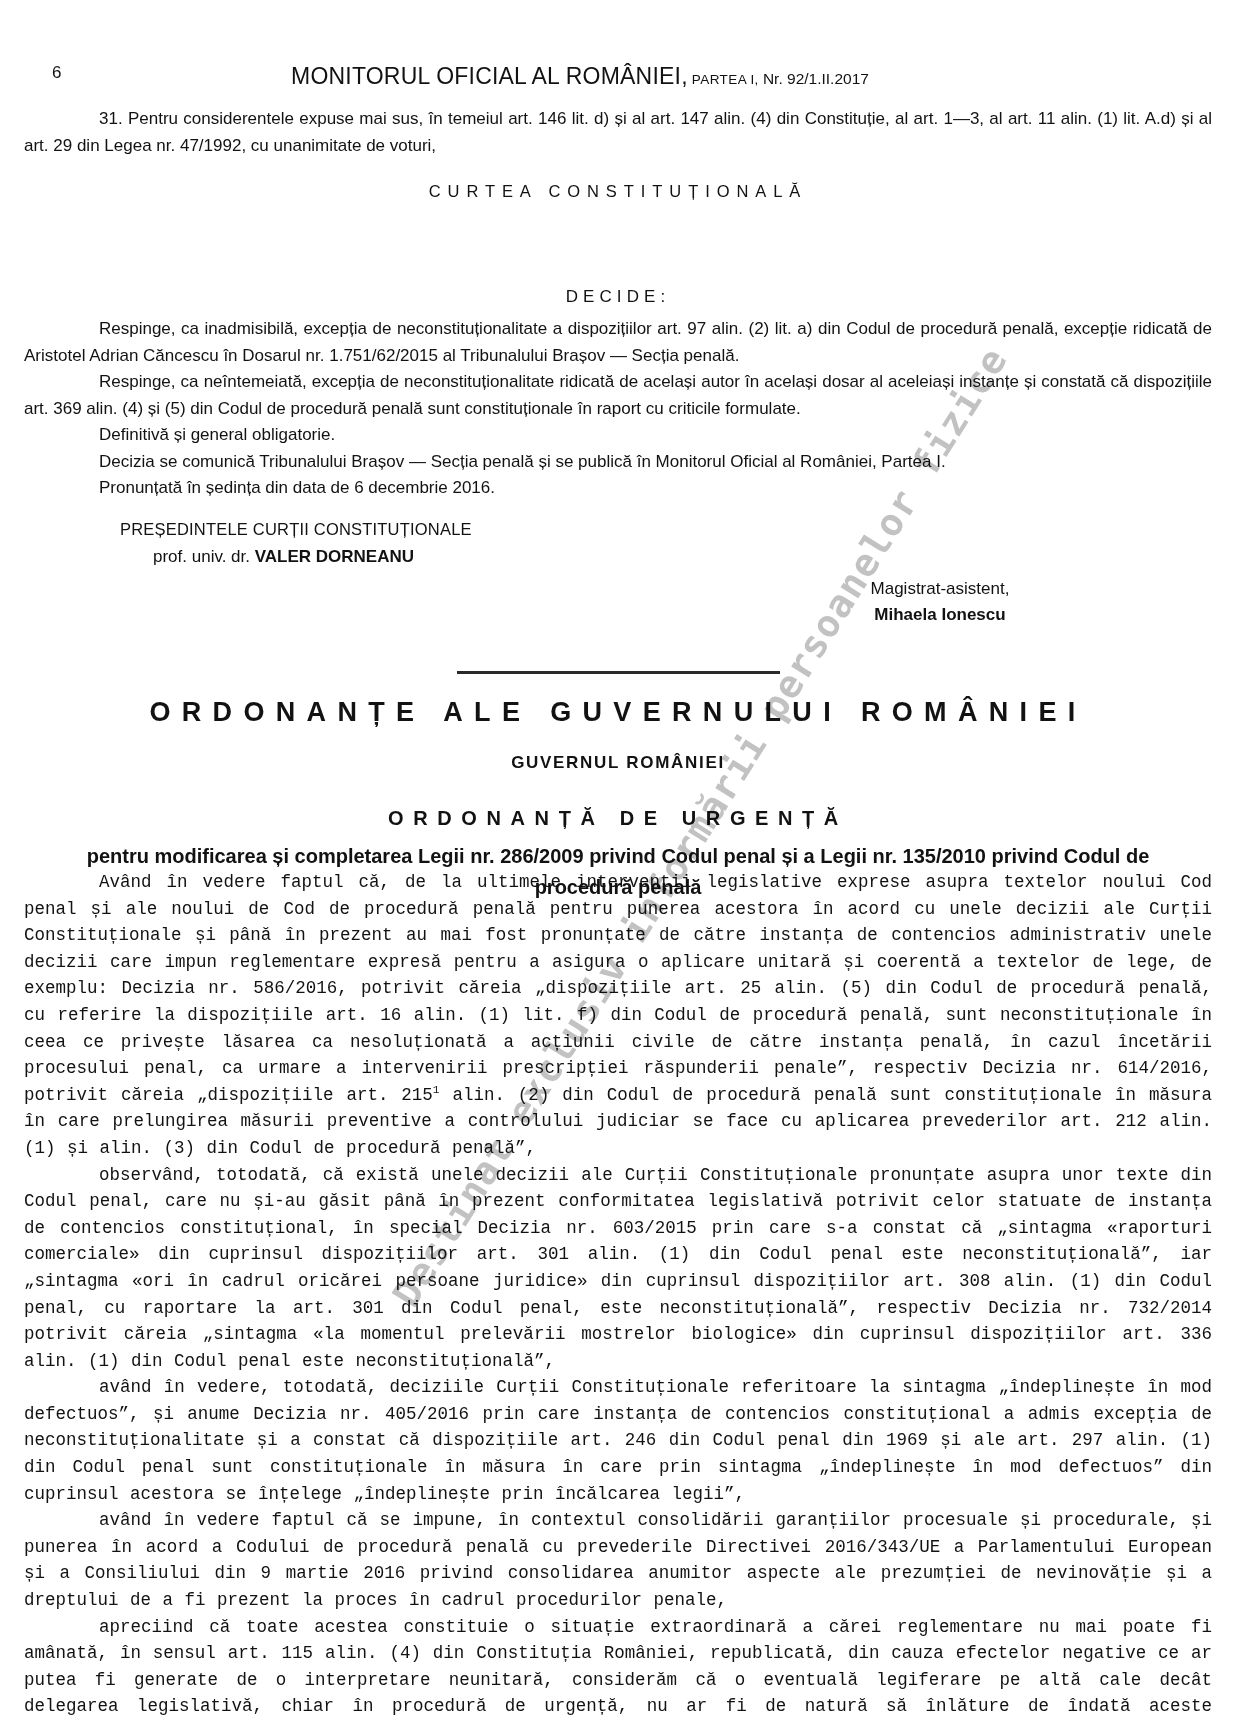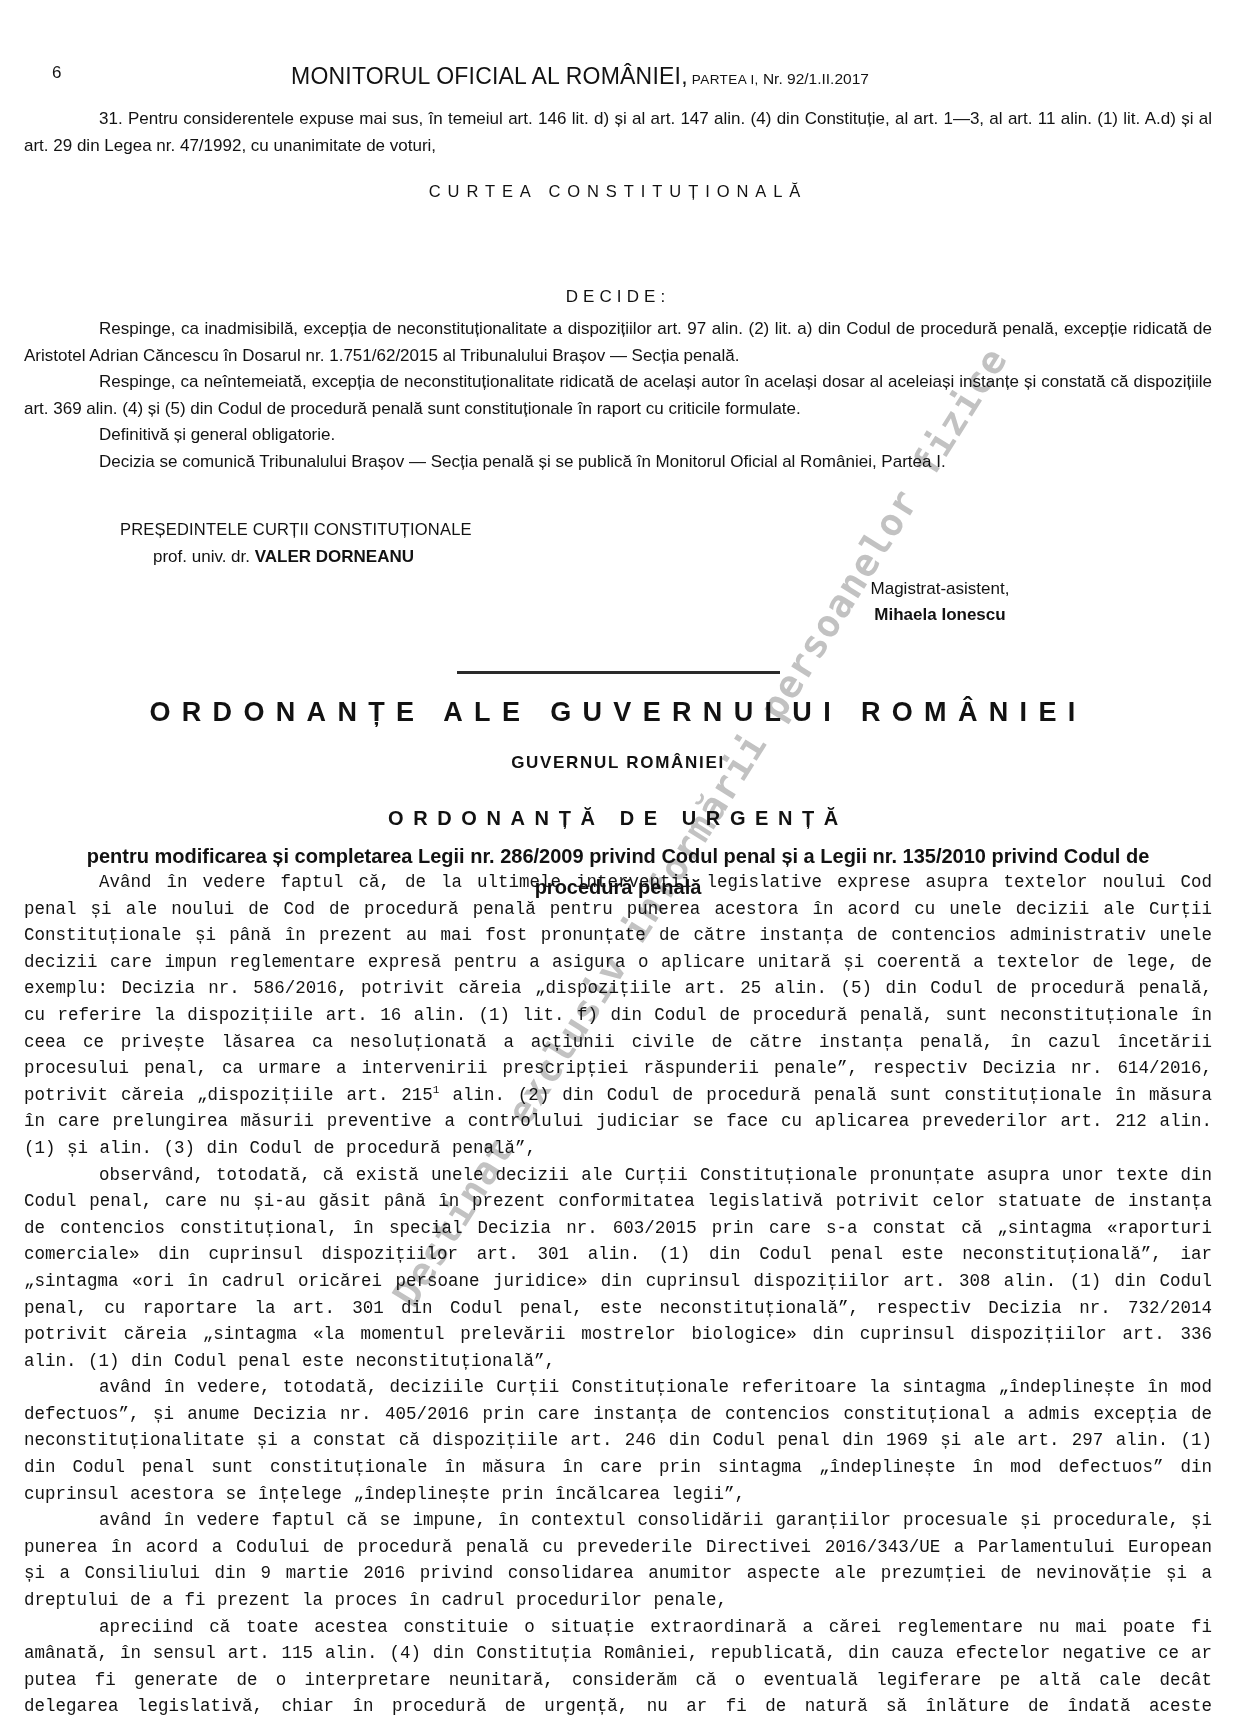--- a/index.html
+++ b/index.html
@@ -85,20 +85,21 @@
   <div class="abs z center-line court-head">CURTEA CONSTITUȚIONALĂ</div>
 
 
   <div class="abs z center-line decide-head">DECIDE:</div>
 
   <div class="abs z textblock decide-block">
     <p>Respinge, ca inadmisibilă, excepția de neconstituționalitate a dispozițiilor art. 97 alin. (2) lit. a) din Codul de procedură penală, excepție ridicată de Aristotel Adrian Căncescu în Dosarul nr. 1.751/62/2015 al Tribunalului Brașov — Secția penală.</p>
     <p>Respinge, ca neîntemeiată, excepția de neconstituționalitate ridicată de același autor în același dosar al aceleiași instanțe și constată că dispozițiile art. 369 alin. (4) și (5) din Codul de procedură penală sunt constituționale în raport cu criticile formulate.</p>
     <p>Definitivă și general obligatorie.</p>
     <p>Decizia se comunică Tribunalului Brașov — Secția penală și se publică în Monitorul Oficial al României, Partea I.</p>
+    <p>Pronunțată în ședința din data de 6 decembrie 2016.</p>
   </div>
 
   <div class="abs z president-title">PREȘEDINTELE CURȚII CONSTITUȚIONALE</div>
 
   <div class="abs z president-line">
     <span>prof. univ. dr. </span><span class="president-name">VALER DORNEANU</span>
   </div>
 
   <div class="abs z assistant-block">
     <div>Magistrat-asistent,</div>

